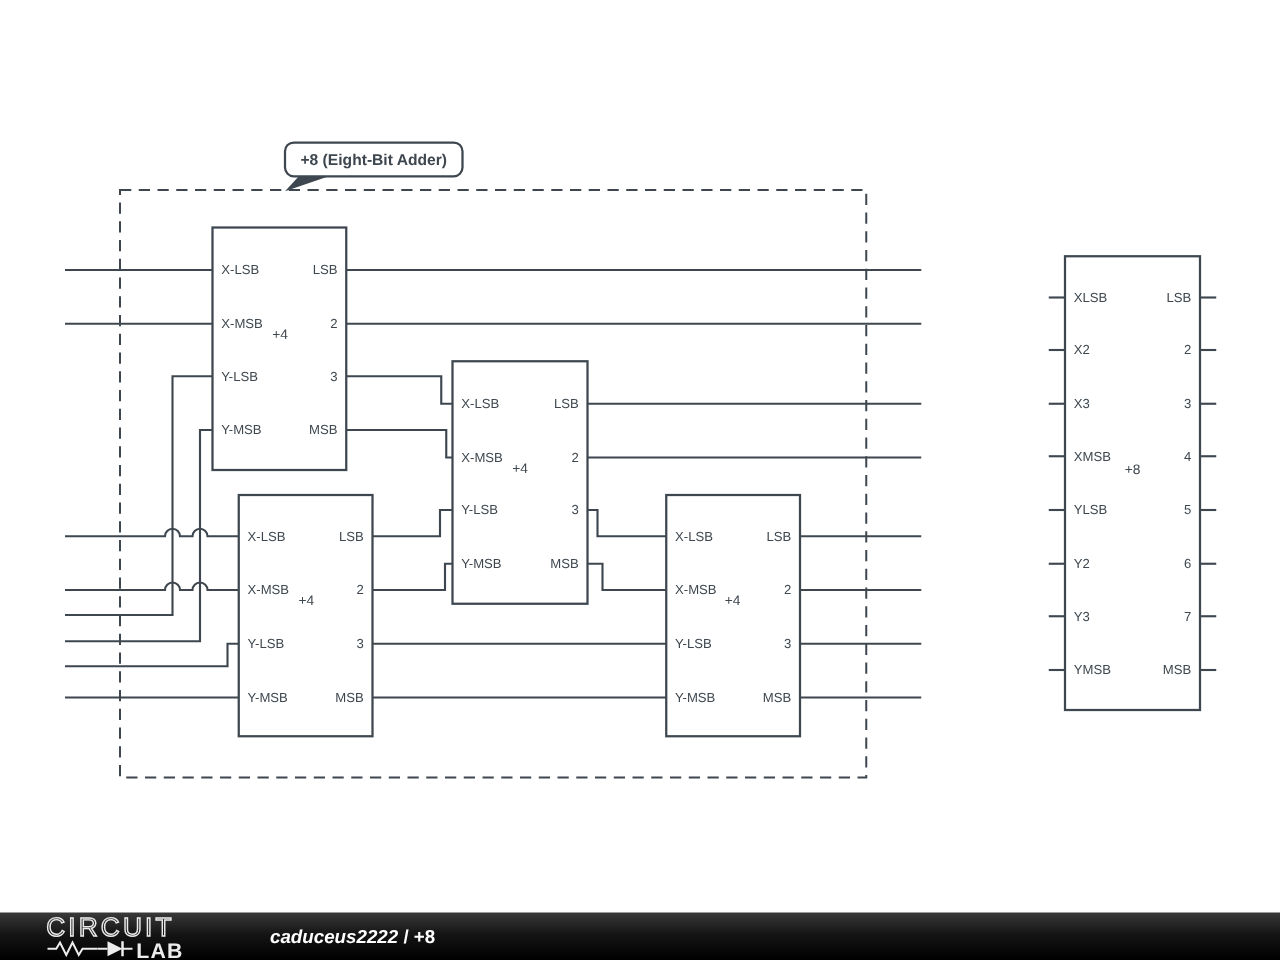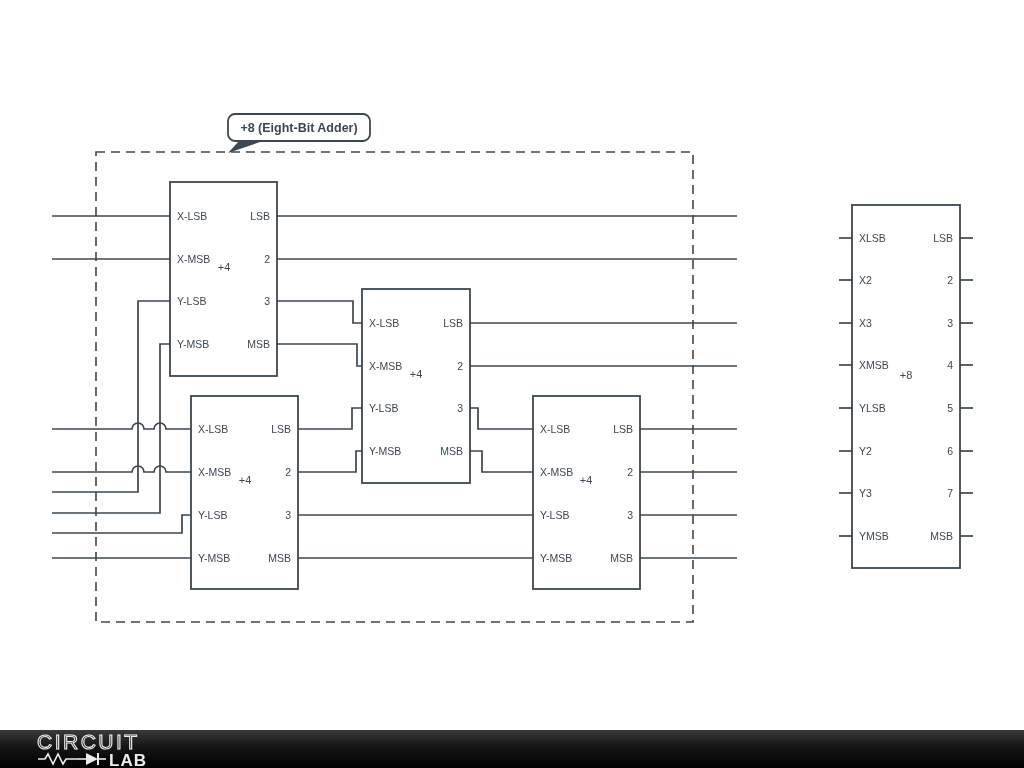--- a/index.html
+++ b/index.html
@@ -145,15 +145,16 @@
       <g>
         <line x1="42" y1="28" x2="50" y2="28" stroke="#ececec" stroke-width="1.6"></line>
         <polygon points="50,22 50,34 62,28" fill="#ececec"></polygon>
         <line x1="62" y1="22" x2="62" y2="34" stroke="#ececec" stroke-width="2"></line>
         <line x1="62" y1="28" x2="70" y2="28" stroke="#ececec" stroke-width="1.6"></line>
       </g>
       <text x="73" y="35" font-size="17" font-weight="bold" letter-spacing="1" font-family="Liberation Sans, sans-serif" fill="#ececec">LAB</text>
     </svg>
 
     <div class="meta">
+      <div class="line1"><span class="author">caduceus2222</span><span class="sep"> / </span><span>+8</span></div>
     </div>
   </div>
 </div>
 
 </body></html>

